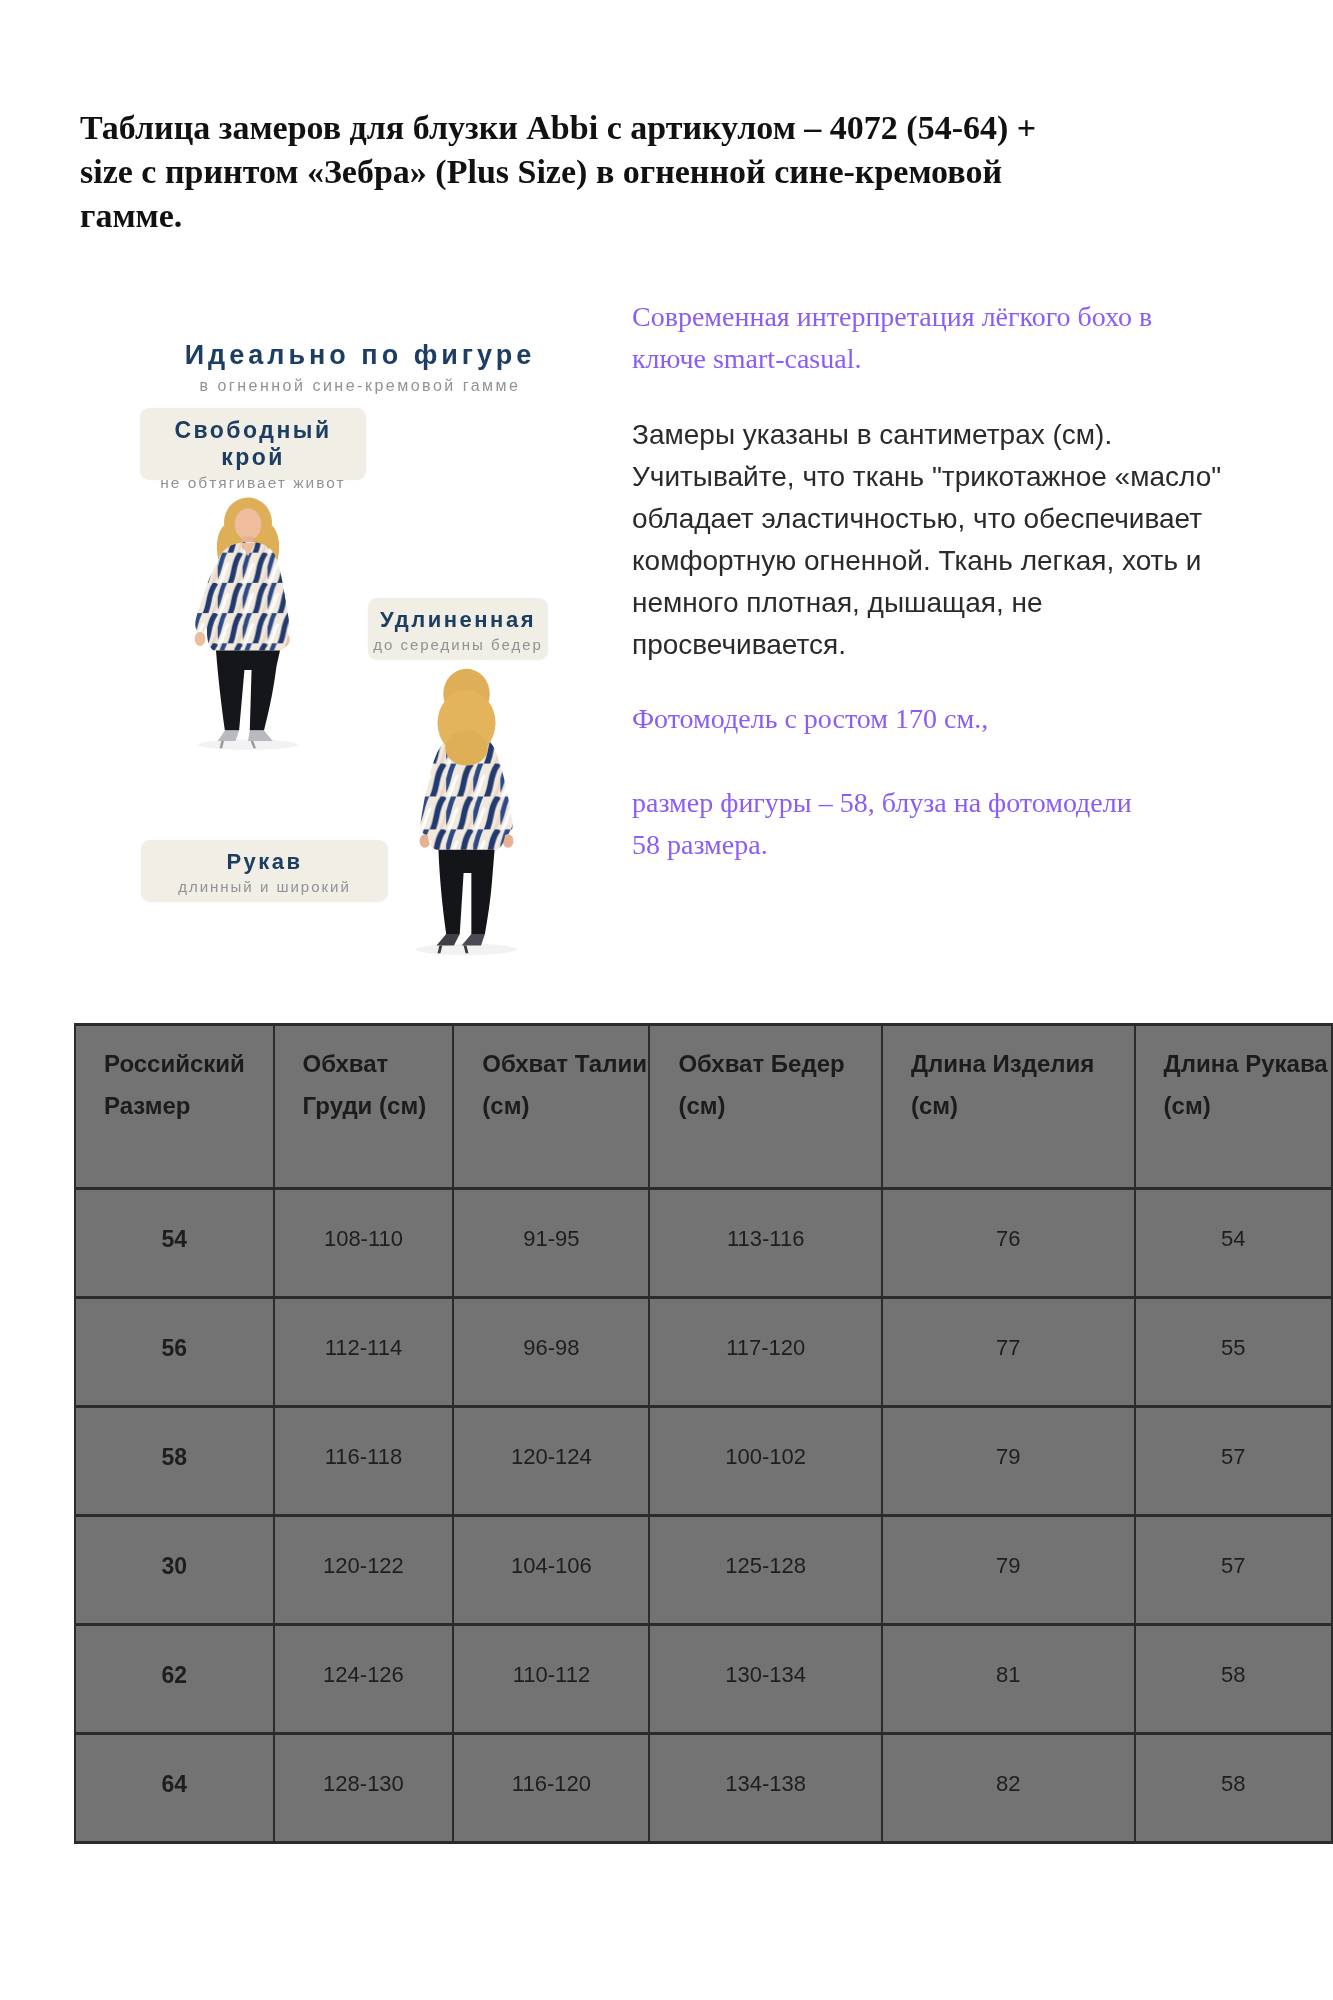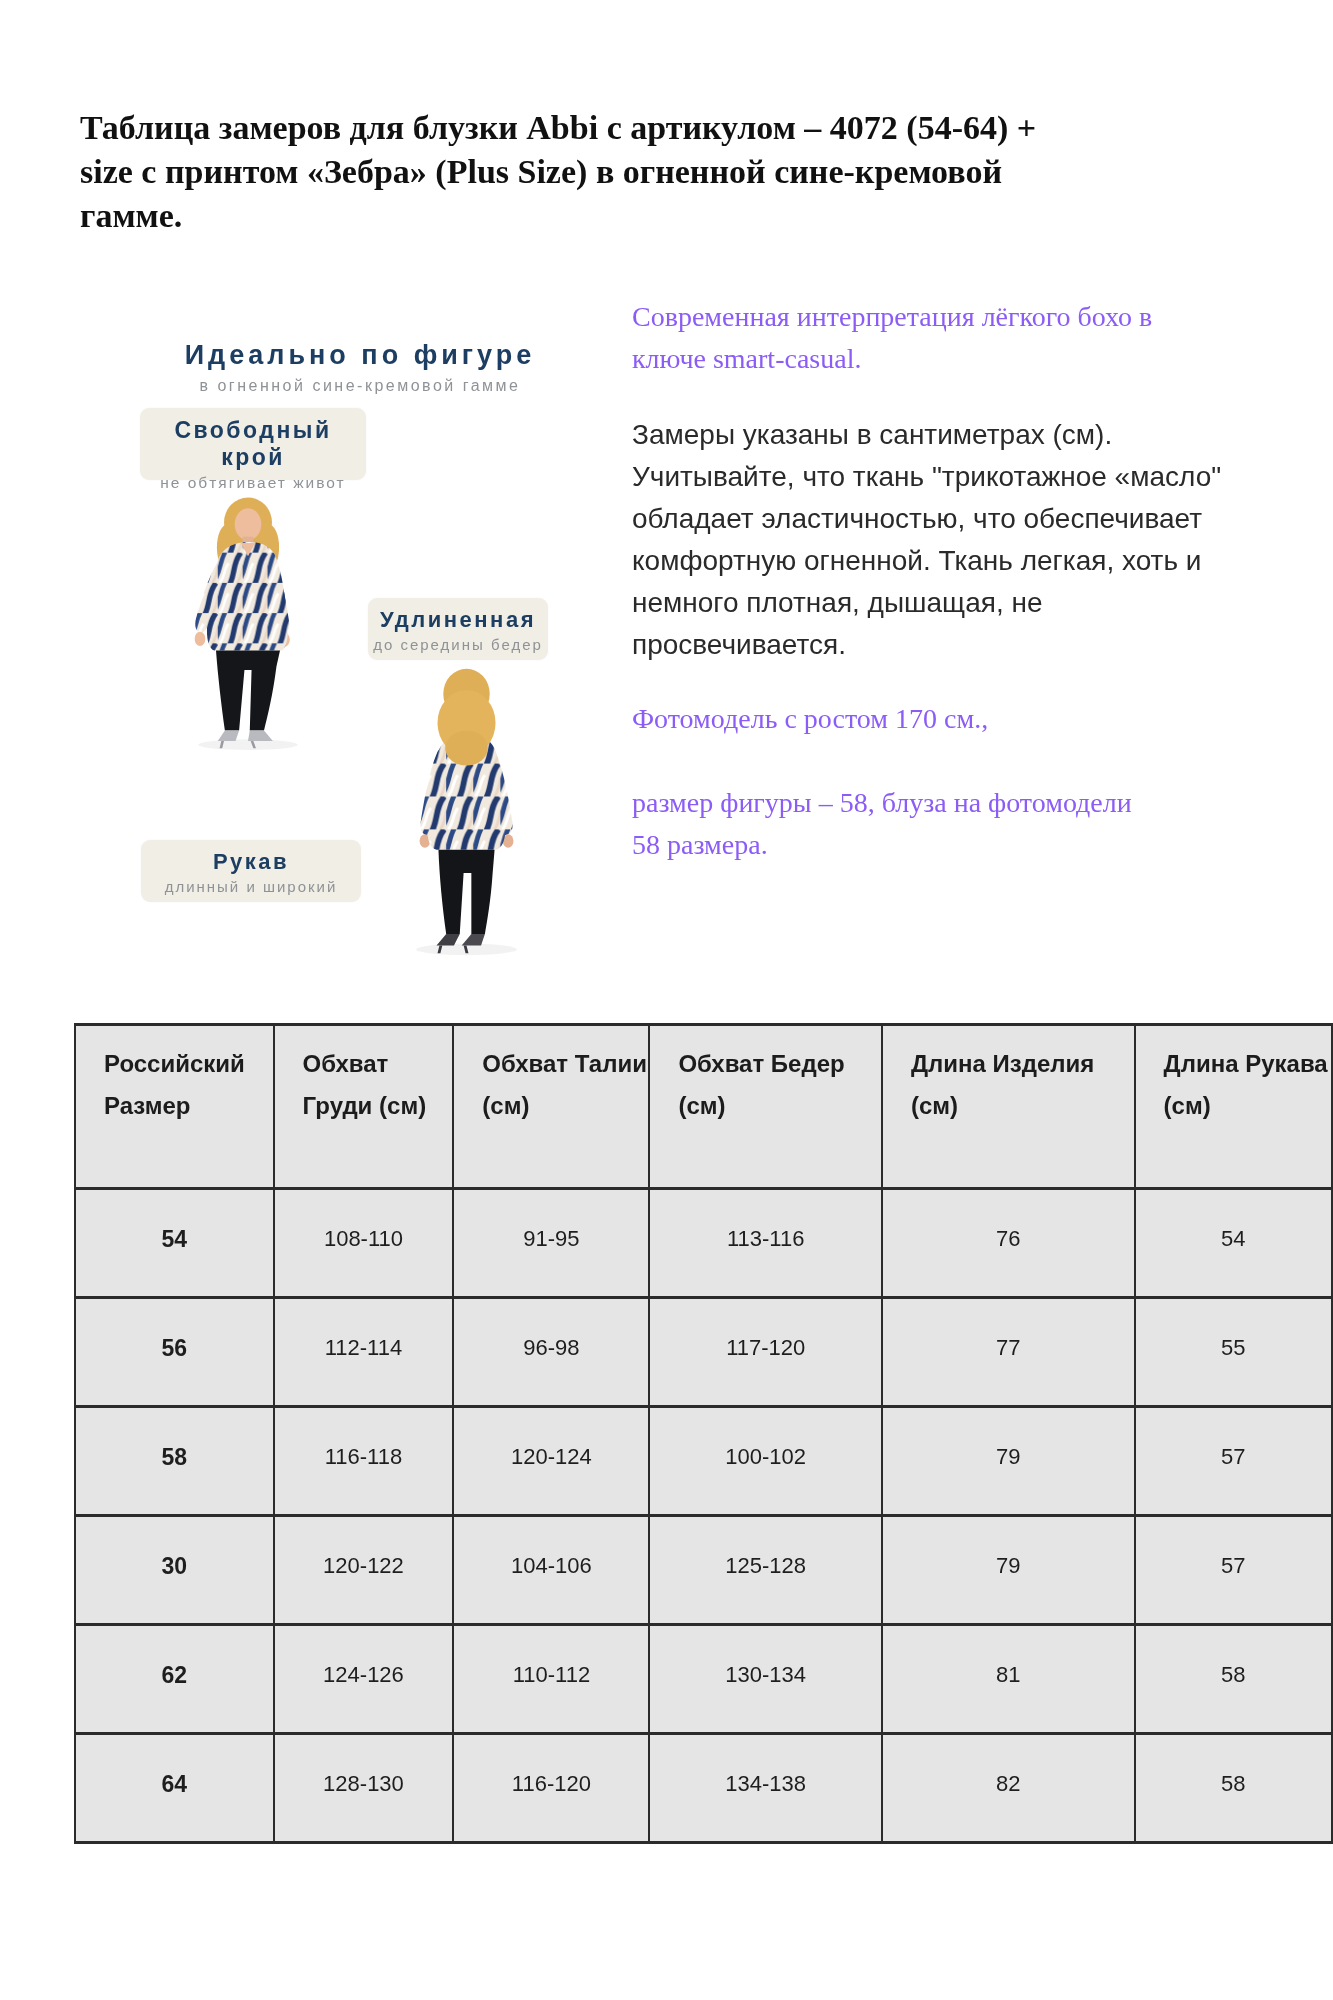--- a/index.html
+++ b/index.html
@@ -30,21 +30,21 @@
     box-shadow:0 0 0 1px rgba(0,0,0,0.01);
   }
   .badge-title { font-weight:bold; color:#1d3e63; letter-spacing:2.5px; }
   .badge-sub { color:#8f9296; letter-spacing:2px; }
   .badge-1 { left:30px; top:78px; width:226px; height:72px; }
   .badge-1 .badge-title { font-size:23px; padding-top:9px; }
   .badge-1 .badge-sub { font-size:15.5px; padding-top:3px; }
   .badge-2 { left:258px; top:268px; width:180px; height:62px; }
   .badge-2 .badge-title { font-size:22px; padding-top:9px; }
   .badge-2 .badge-sub { font-size:15px; padding-top:3px; }
-  .badge-3 { left:31px; top:510px; width:220px; height:62px; }
+  .badge-3 { left:31px; top:510px; width:247px; height:62px; }
   .badge-3 .badge-title { font-size:22px; padding-top:9px; }
   .badge-3 .badge-sub { font-size:15px; padding-top:3px; }
   .model { position:absolute; }
   .model-front { left:58px; top:146px; width:160px; height:292px; }
   .model-back  { left:282px; top:330px; width:150px; height:302px; }
 
   
   .desc { position:absolute; left:632px; top:296px; width:660px; }
   .desc p { margin:0; font-size:28px; line-height:42px; color:#8b5cf6; }
   .desc p.serif { font-family:"Liberation Serif", serif; }
@@ -54,21 +54,21 @@
   .desc .p2 { margin-bottom:32px; }
   .desc .p3 { margin-bottom:42px; }
 
   
   .size-table {
     position:absolute; left:74px; top:1023px; width:1259px;
     border-collapse:collapse; table-layout:fixed;
   }
   .size-table th, .size-table td {
     border:2px solid #2b2b2b; border-top-width:3px; border-bottom-width:3px;
-    background:#e5e5e5;
+    background:#737373;
   }
   .size-table thead tr { height:164px; }
   .size-table tbody tr { height:109px; }
   .size-table th {
     text-align:left; vertical-align:top; padding:26px 6px 0 28px;
     font-size:24px; font-weight:bold; color:#1c1c1c; line-height:24px;
   }
   .size-table th .hl { display:block; white-space:nowrap; }
   .size-table th .hl + .hl { margin-top:18px; }
   .size-table td {

